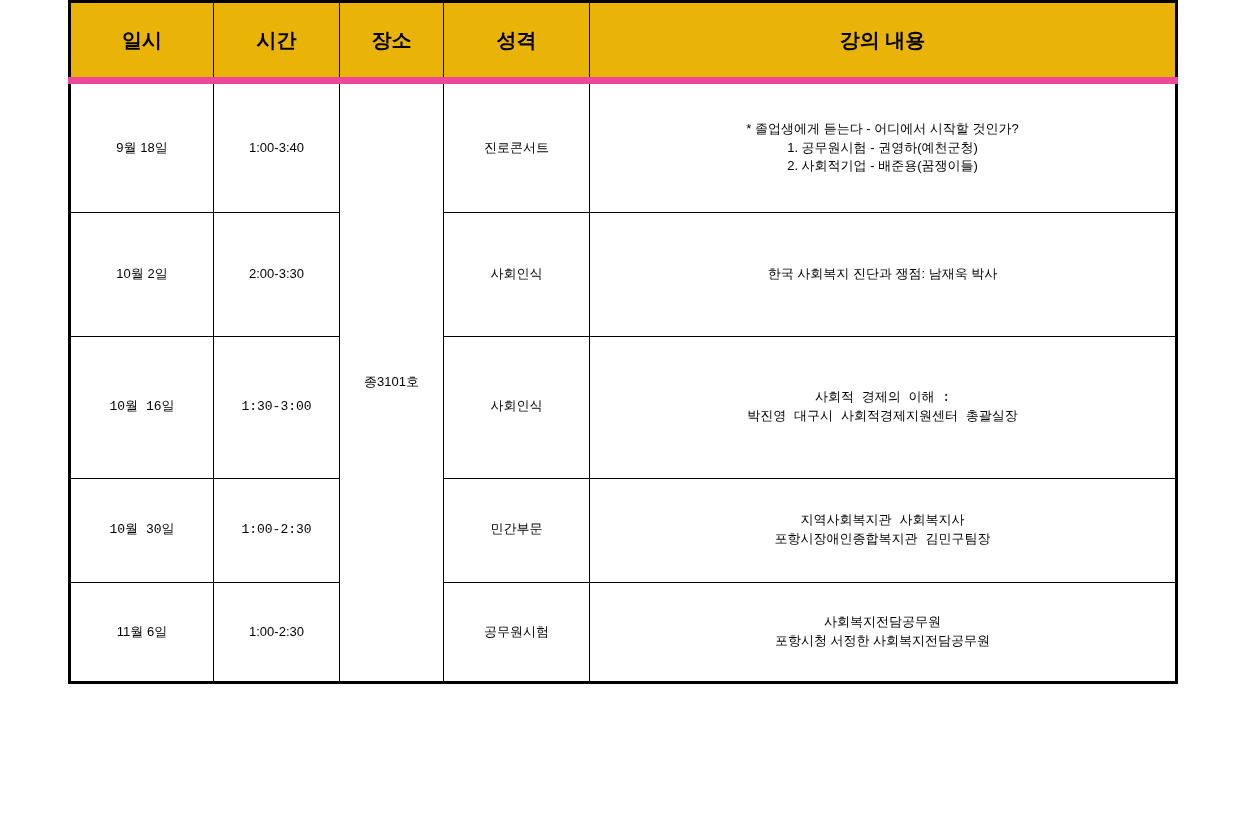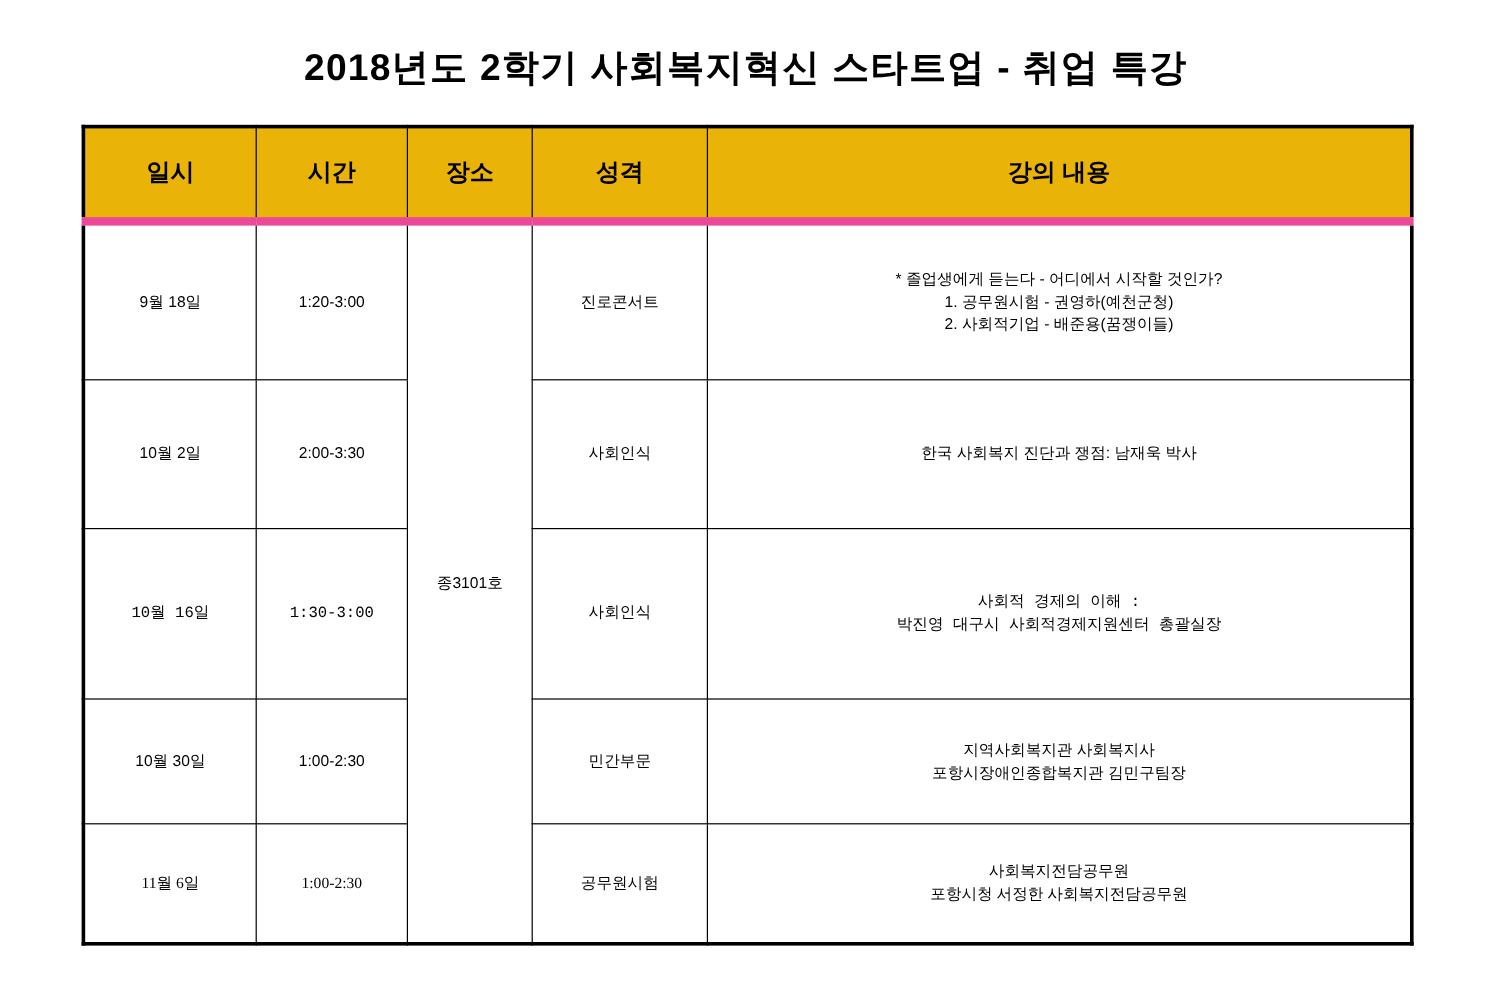--- a/index.html
+++ b/index.html
@@ -74,29 +74,28 @@
     font-size: 19px;
     padding: 10px 14px;
   }
   td.desc-cell .line {
     display: block;
     white-space: nowrap;
   }
   .row-h1 { height: 132px; }
   .row-h2 { height: 124px; }
   .row-h3 { height: 142px; font-family: Liberation Mono, monospace; }
-  .row-h4 { height: 104px; }
-  .row-h5 { height: 100px; font-family: Liberation Serif, serif; }
+  .row-h4 { height: 104px; font-family: Liberation Mono, monospace; }
+  .row-h5 { height: 100px; }
 </style>
 </head>
 <body>
 
 <div class="page">
 
-  <div class="doc-title">2018년도 2학기 사회복지혁신 스타트업 - 취업 특강</div>
 
   <div class="table-wrap">
     <table class="schedule">
       <colgroup>
         <col class="c-date">
         <col class="c-time">
         <col class="c-place">
         <col class="c-type">
         <col class="c-desc">
       </colgroup>
@@ -106,21 +105,21 @@
           <th>시간</th>
           <th>장소</th>
           <th>성격</th>
           <th>강의 내용</th>
         </tr>
       </thead>
       <tbody>
 
         <tr class="row-h1">
           <td class="date-cell">9월 18일</td>
-          <td class="time-cell">1:20-3:00</td>
+          <td class="time-cell">1:00-3:40</td>
           <td class="place-cell" rowspan="5">종3101호</td>
           <td class="type-cell">진로콘서트</td>
           <td class="desc-cell">
             <span class="line">* 졸업생에게 듣는다 - 어디에서 시작할 것인가?</span>
             <span class="line">1. 공무원시험 - 권영하(예천군청)</span>
             <span class="line">2. 사회적기업 - 배준용(꿈쟁이들)</span>
           </td>
         </tr>
 
         <tr class="row-h2">

